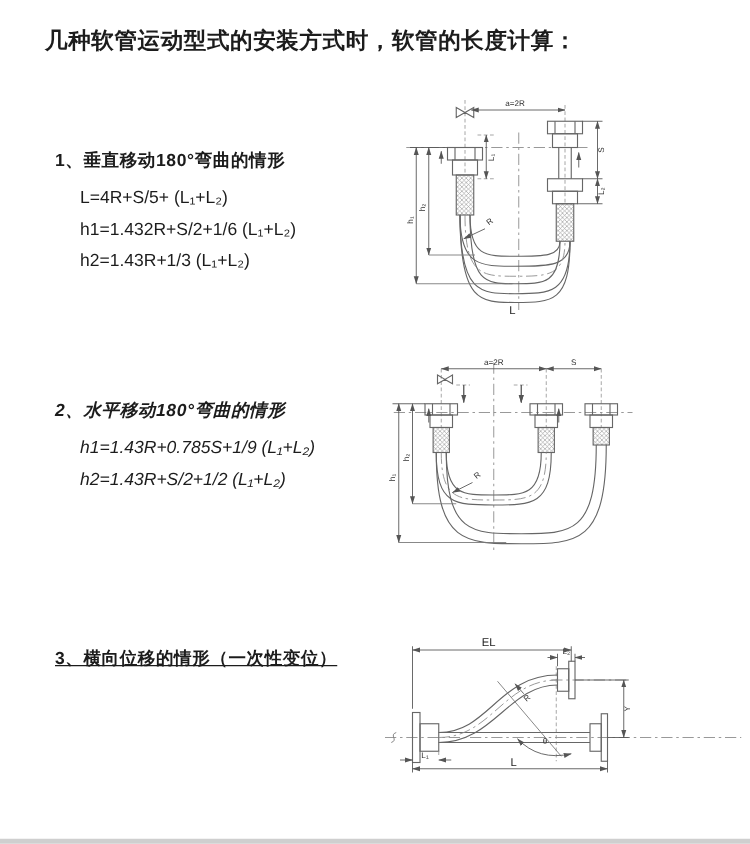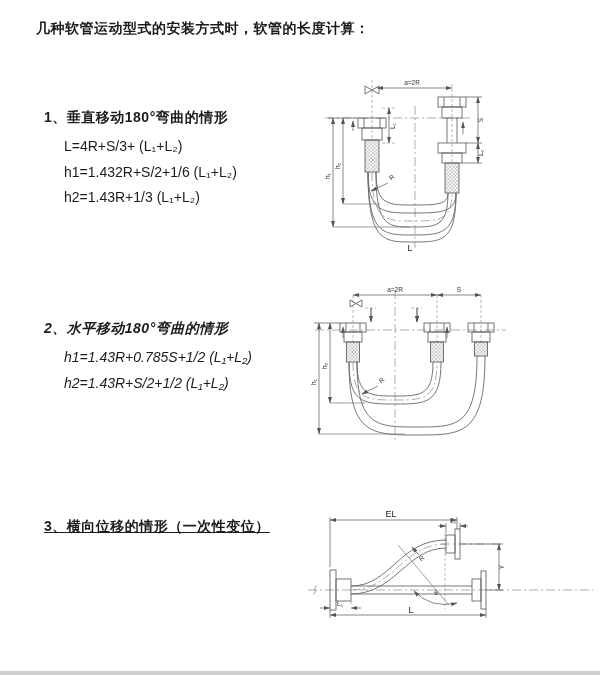--- a/index.html
+++ b/index.html
@@ -1,23 +1,23 @@
 <!DOCTYPE html>
 <html><head>
 <meta charset="utf-8">
 <style>
   html,body{margin:0;padding:0;}
   body{
     width:600px;height:675px;position:relative;background:#ffffff;
     font-family:"Liberation Sans","DejaVu Sans",sans-serif;color:#1c1c1c;
     overflow:hidden;
   }
-  .title{position:absolute;left:36px;top:20px;font-size:14px;font-weight:bold;letter-spacing:.5px;}
+  .title{position:absolute;left:36px;top:20px;font-size:18px;font-weight:bold;letter-spacing:.5px;}
   .section{position:absolute;left:44px;}
-  .sec1{top:109px;} .sec2{top:320px;font-style:italic;} .sec3{top:518px;text-decoration:underline;}
+  .sec1{top:120px;} .sec2{top:320px;font-style:italic;} .sec3{top:518px;text-decoration:underline;}
   .heading{font-size:14px;font-weight:bold;letter-spacing:.5px;}
   .formulas{margin:7px 0 0 20px;font-size:14px;line-height:25.5px;white-space:pre;}
   .diagram{position:absolute;}
   .d1{left:310px;top:76px;} .d2{left:310px;top:282px;} .d3{left:303px;top:503px;}
   svg .ln{stroke:#666;fill:none;stroke-width:.9;}
   svg .thin{stroke:#777;fill:none;stroke-width:.7;}
   svg .dim{stroke:#555;fill:none;stroke-width:.7;}
   svg .cl{stroke:#8a8a8a;fill:none;stroke-width:.7;stroke-dasharray:9 3 2 3;}
   svg .dsh{stroke:#8a8a8a;fill:none;stroke-width:.6;stroke-dasharray:3 2;}
   svg .hat{fill:url(#hx);stroke:#666;stroke-width:.9;}
@@ -25,26 +25,26 @@
   svg text.big{font-size:9px;fill:#222;}
   .page-bottom{position:absolute;left:0;bottom:0;width:600px;height:4px;background:#cfcfcf;}
 </style>
 </head>
 <body>
 
 <div class="title">几种软管运动型式的安装方式时，软管的长度计算：</div>
 
 <div class="section sec1">
   <div class="heading">1、垂直移动180°弯曲的情形</div>
-  <div class="formulas"><div>L=4R+S/3+ (L₁+L₂)</div><div>h1=1.432R+S/2+1/6 (L₁+L₂)</div><div>h2=1.43R+1/3 (L₁+L₂)</div></div>
+  <div class="formulas"><div>L=4R+S/5+ (L₁+L₂)</div><div>h1=1.432R+S/2+1/6 (L₁+L₂)</div><div>h2=1.43R+1/3 (L₁+L₂)</div></div>
 </div>
 
 <div class="section sec2">
   <div class="heading">2、水平移动180°弯曲的情形</div>
-  <div class="formulas"><div>h1=1.43R+0.785S+1/2 (L₁+L₂)</div><div>h2=1.43R+S/2+1/2 (L₁+L₂)</div></div>
+  <div class="formulas"><div>h1=1.43R+0.785S+1/9 (L₁+L₂)</div><div>h2=1.43R+S/2+1/2 (L₁+L₂)</div></div>
 </div>
 
 <div class="section sec3">
   <div class="heading">3、横向位移的情形（一次性变位）</div>
 </div>
 
 <svg class="diagram d1" width="275" height="178" viewBox="0 0 275 178">
   <defs>
     <marker id="ar" viewBox="0 0 10 10" refX="9.5" refY="5" markerWidth="9" markerHeight="9" orient="auto-start-reverse">
       <path d="M0,1.8 L10,5 L0,8.2 Z" fill="#555"></path>

